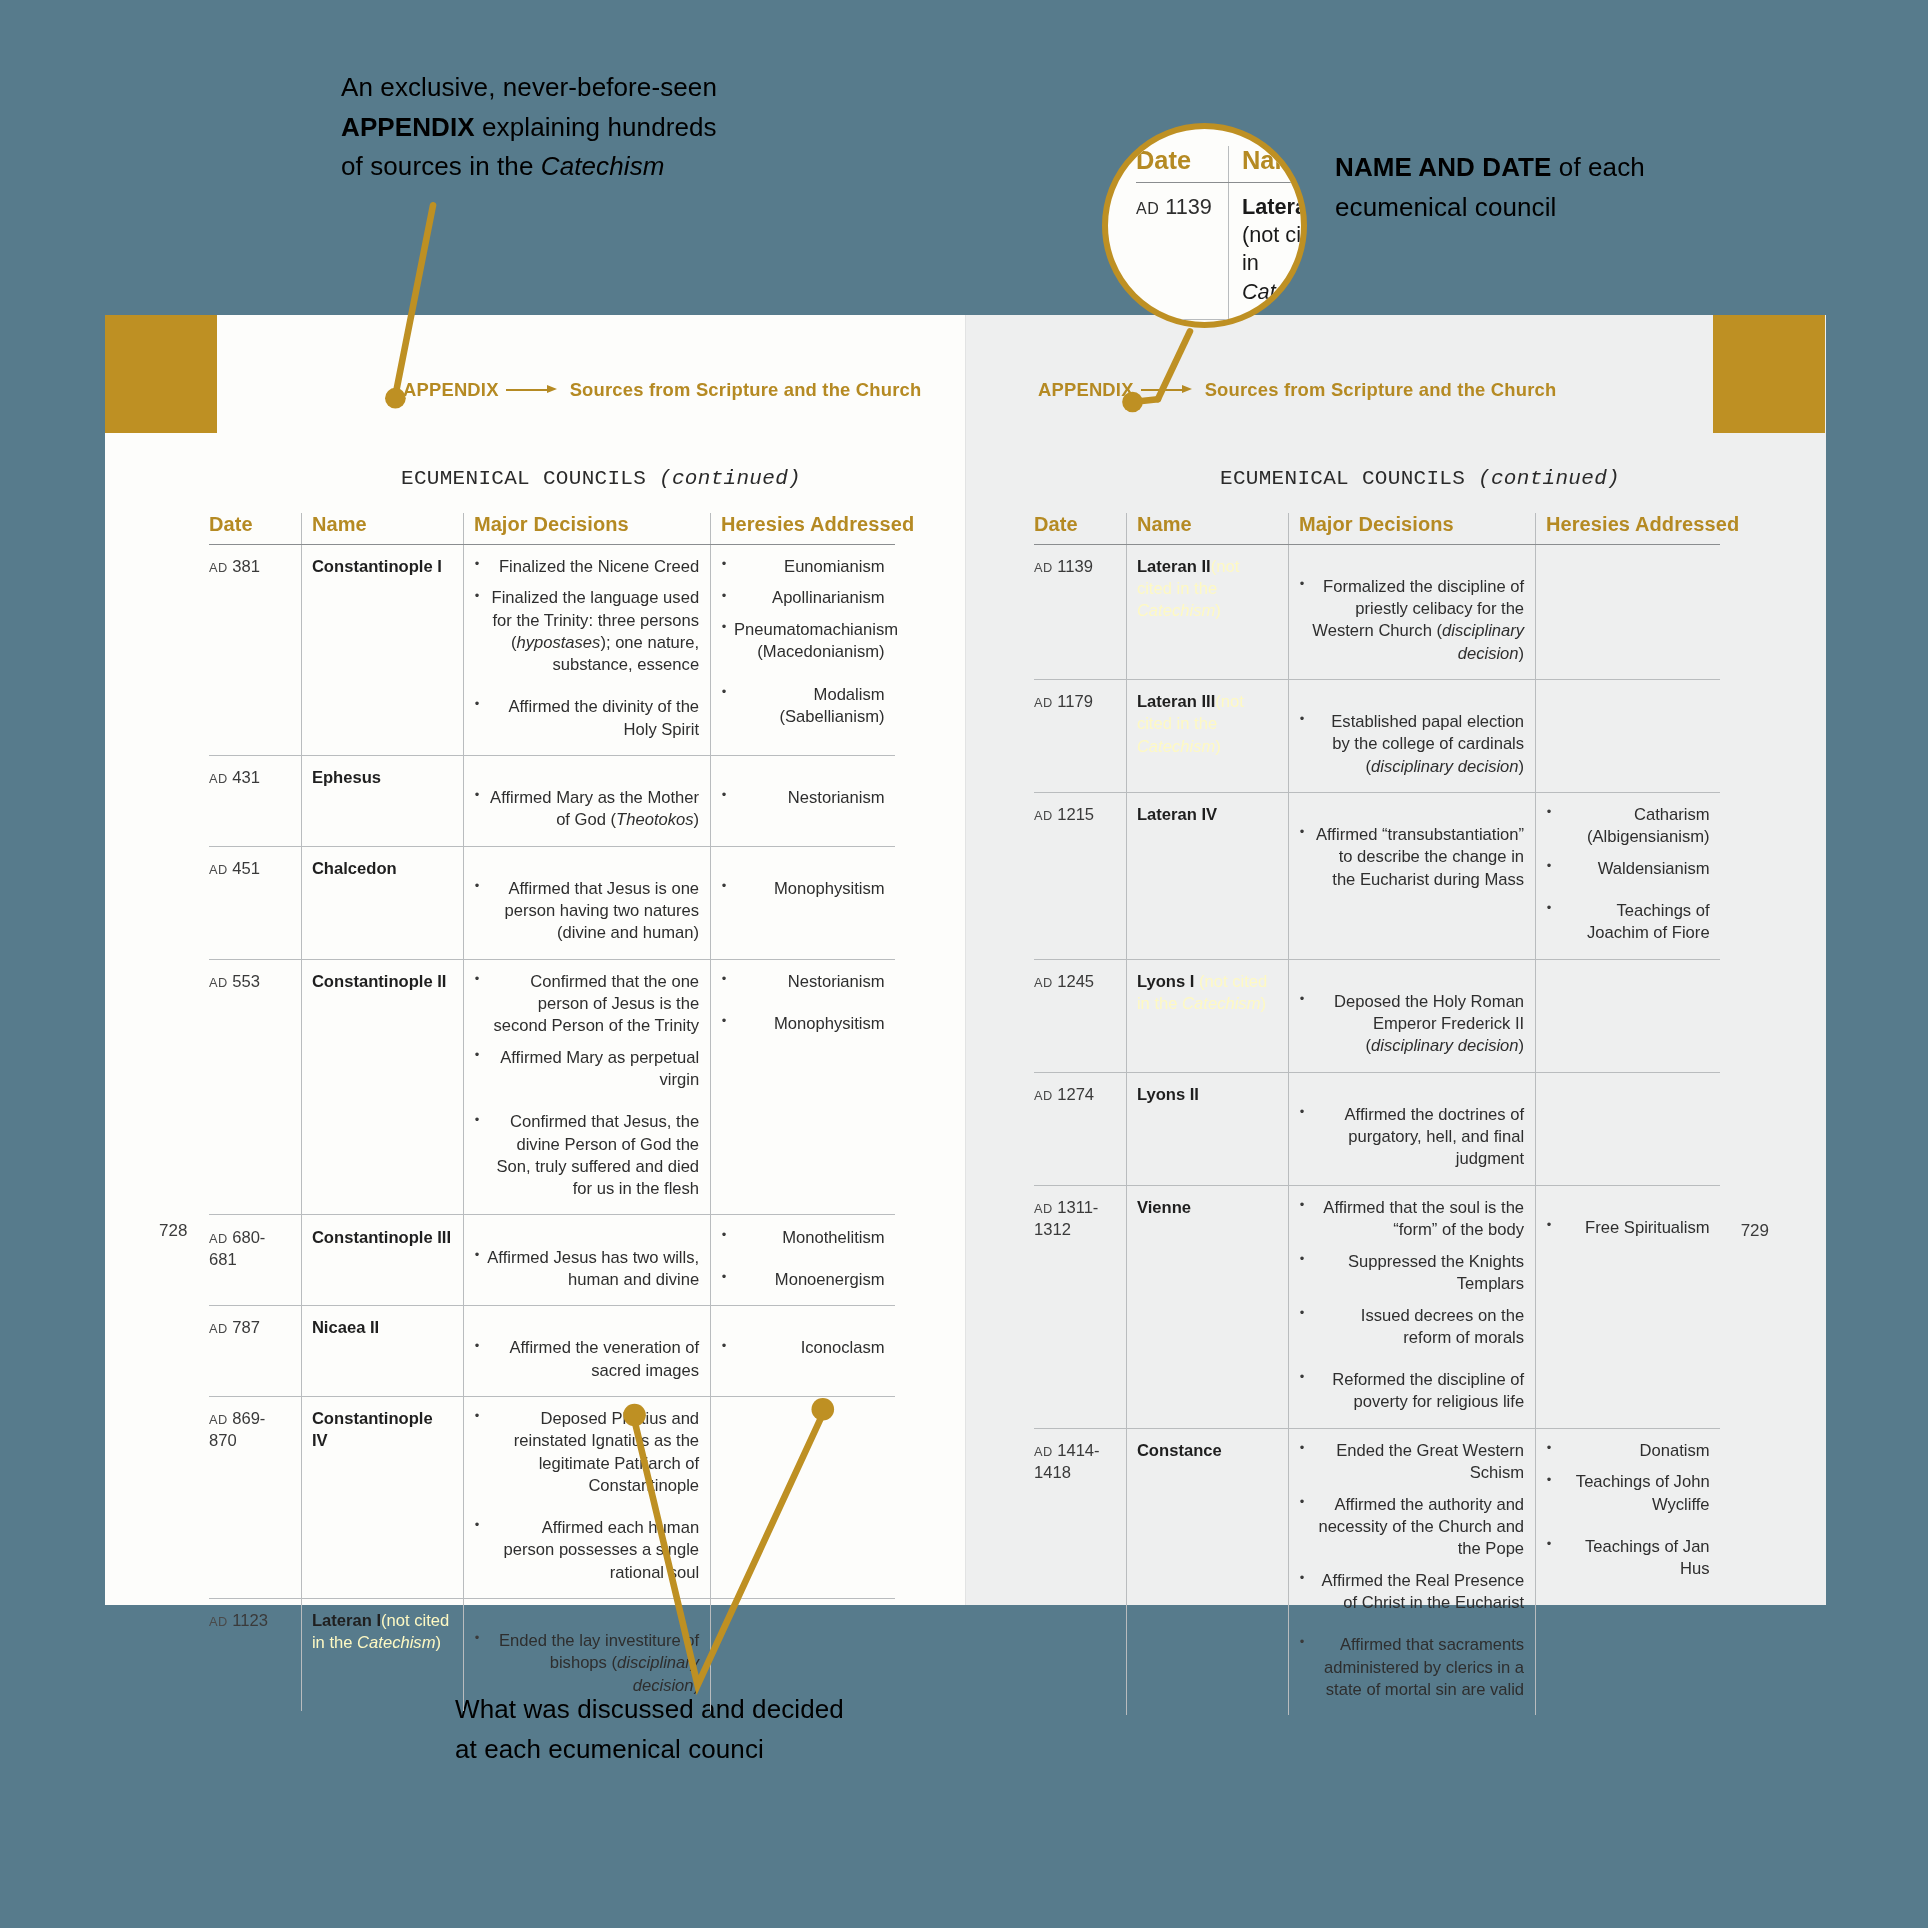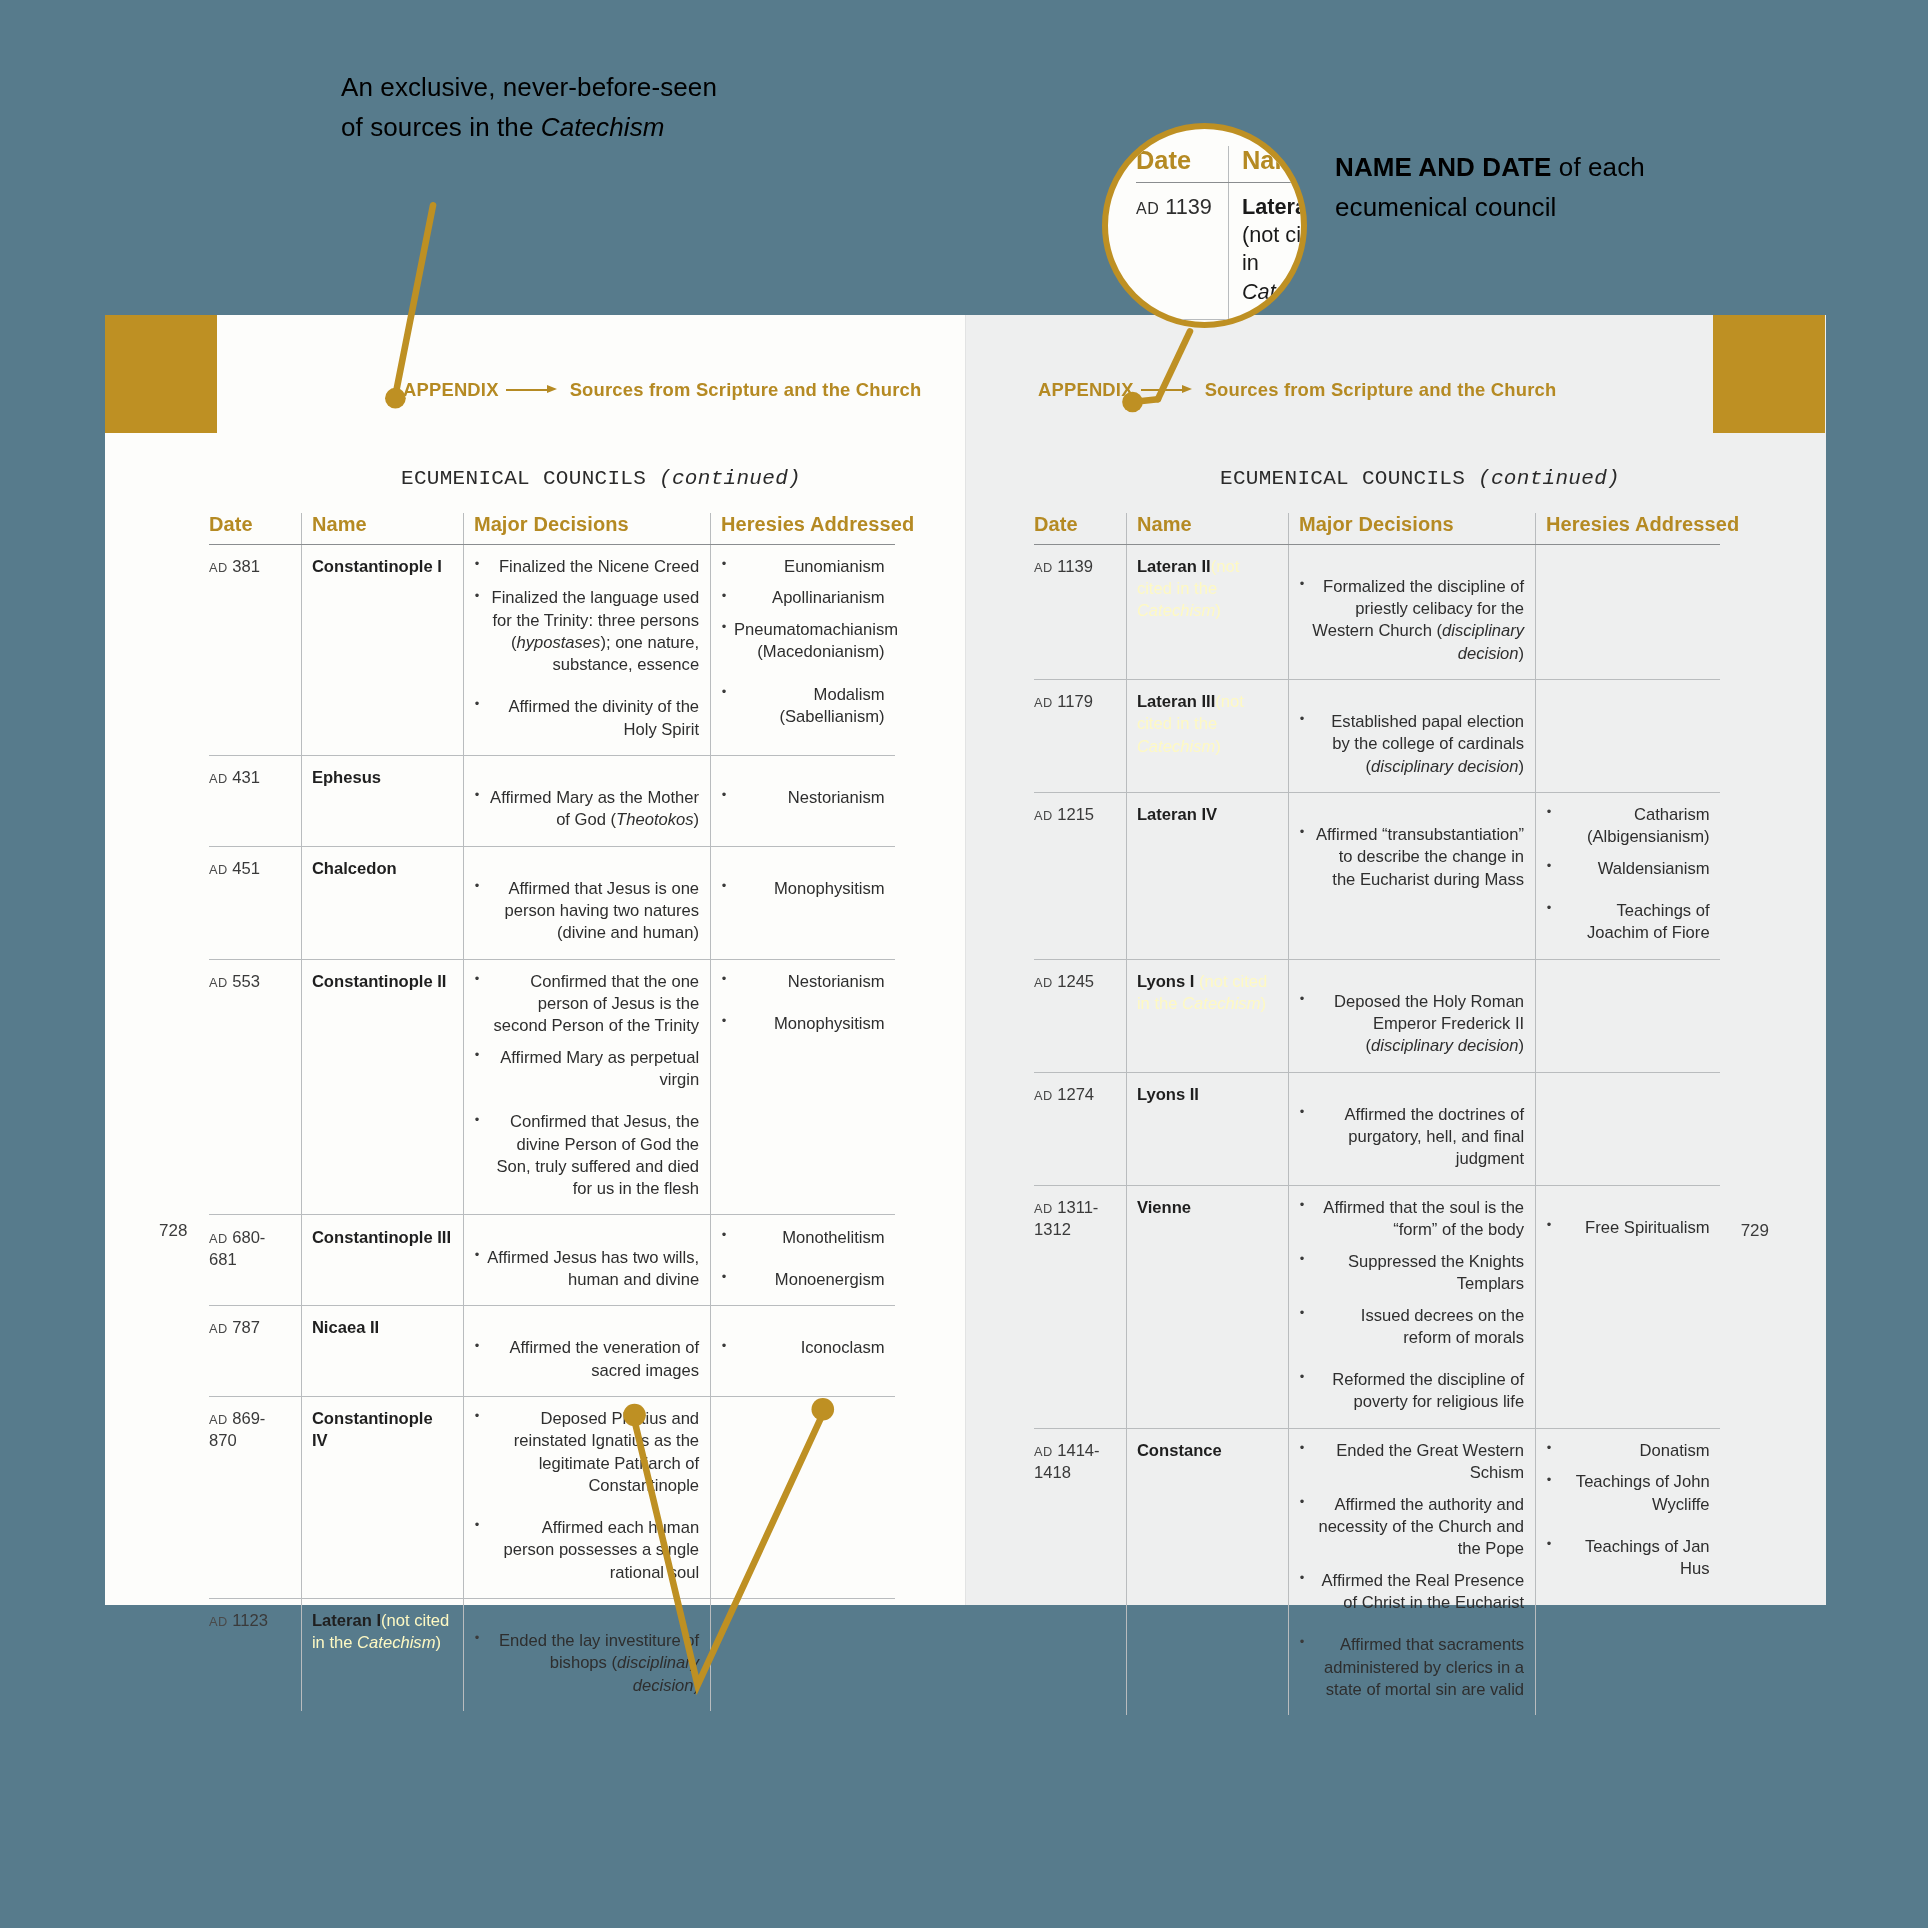--- a/index.html
+++ b/index.html
@@ -247,28 +247,33 @@
     <line class="ln" x1="1230" y1="424" x2="1203" y2="427"></line>
     <circle class="dot" cx="1203" cy="427" r="11"></circle>
 
     <polyline class="ln" points="674,1509 741,1790 874,1502"></polyline>
     <circle class="dot" cx="674" cy="1503" r="12"></circle>
     <circle class="dot" cx="874" cy="1497" r="12"></circle>
   </svg>
 
   <div class="callout" id="callout-appendix">
     <div>An exclusive, never-before-seen</div>
+    <div><b>APPENDIX</b><span> explaining hundreds</span></div>
     <div><span>of sources in the </span><i>Catechism</i></div>
   </div>
 
   <div class="callout" id="callout-namedate">
     <div><b>NAME AND DATE</b><span> of each</span></div>
     <div>ecumenical council</div>
   </div>
 
+  <div class="callout" id="callout-decisions">
+    <div>What was discussed and decided</div>
+    <div>at each ecumenical counci</div>
+  </div>
 
   <div class="spread">
     <div class="page page-left"></div>
     <div class="page page-right"></div>
     <div class="gutter-shade"></div>
     <div class="corner-gold corner-left"></div>
     <div class="corner-gold corner-right"></div>
   </div>
 
   <div class="runhead" id="runhead-left">

